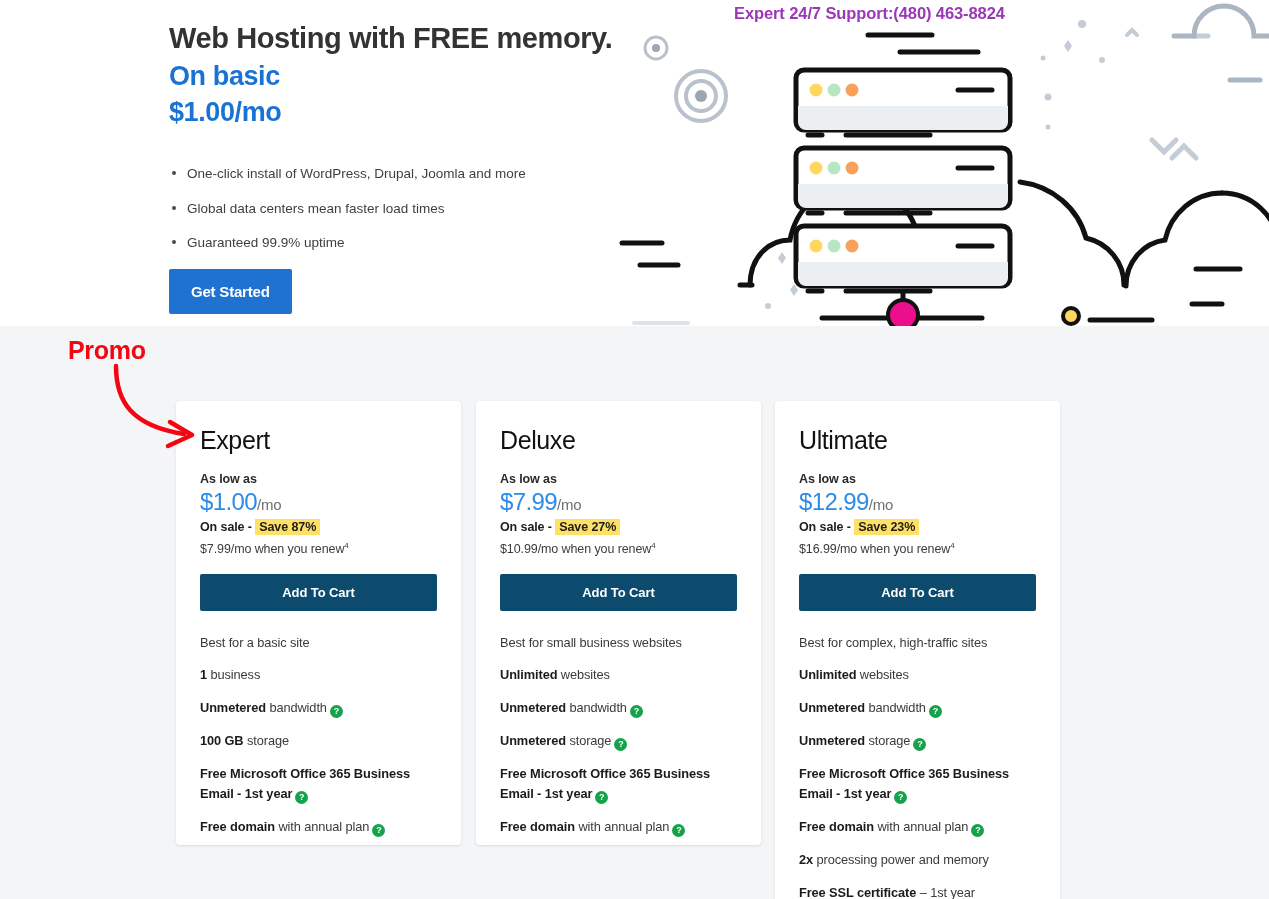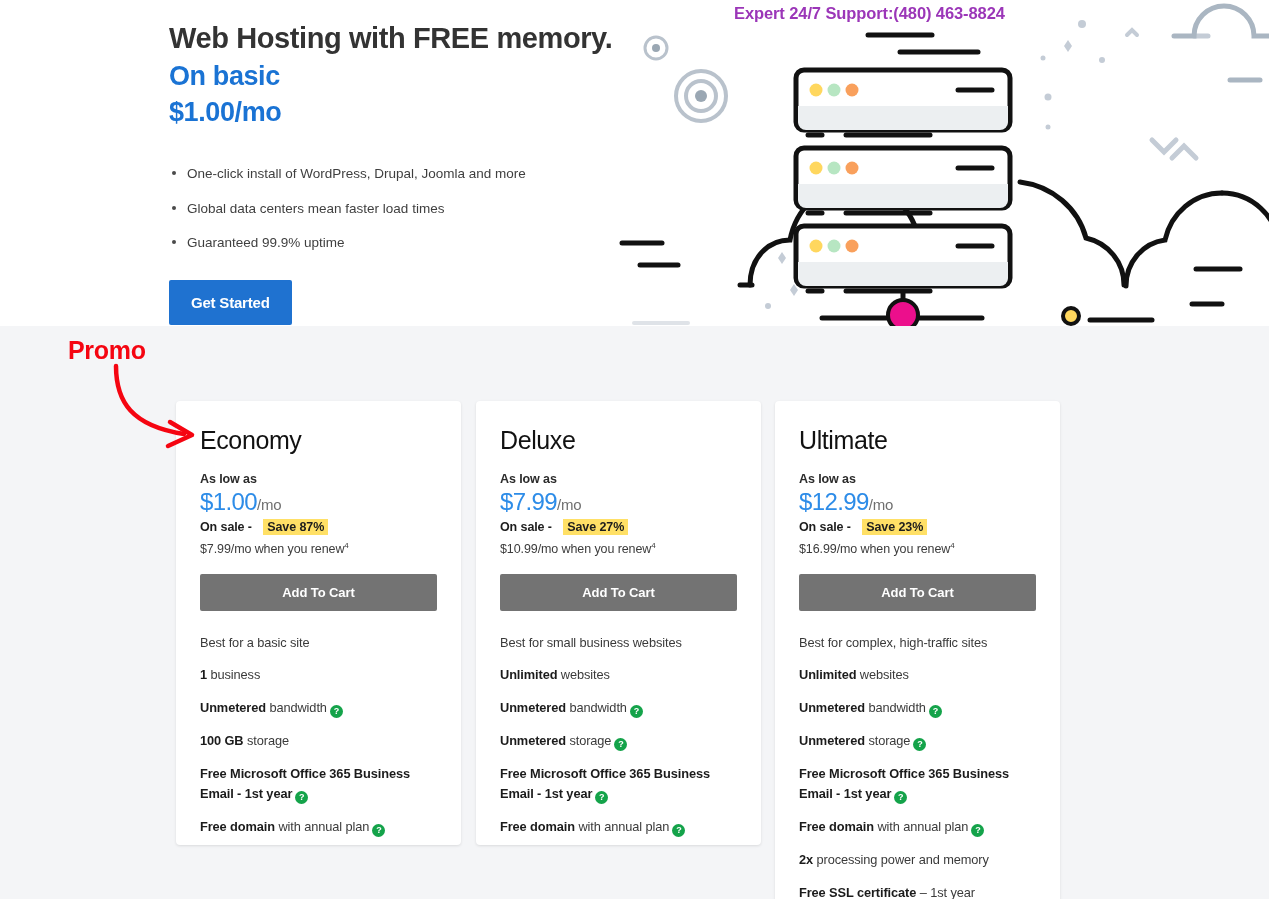--- a/index.html
+++ b/index.html
@@ -47,21 +47,20 @@
     white-space: nowrap;
   }
   .hero-list li::before {
     content: "";
     position: absolute; left: 3px; top: 6px;
     width: 4px; height: 4px; border-radius: 50%;
     background: #4a4a4a;
   }
   .cta {
     display: inline-block;
-    margin-top: 11px;
     background: #1f72d0;
     color: #ffffff;
     font-size: 15px; font-weight: 700;
     padding: 14px 22px;
     border: none; border-radius: 2px;
     cursor: pointer;
     letter-spacing: -0.2px;
   }
   .hero-art { position: absolute; left: 600px; top: 0px; width: 669px; height: 326px; }
 
@@ -90,30 +89,30 @@
   }
   .aslowas { font-size: 12.5px; font-weight: 700; color: #2b2b2b; letter-spacing: -0.1px; }
   .price-row { margin-top: 4px; line-height: 1; }
   .price-main { font-size: 24px; color: #2d8ce8; letter-spacing: -0.6px; }
   .price-unit { font-size: 15px; color: #6f6f6f; letter-spacing: -0.2px; }
   .sale-row {
     margin-top: 6px;
     font-size: 12.5px; font-weight: 700; color: #1d1d1d;
     letter-spacing: -0.1px;
   }
-  .save-badge { background: #ffe066; padding: 1px 4px; font-weight: 700; margin-left: 8px; }
+  .save-badge { background: #ffe066; padding: 1px 4px; font-weight: 700; }
   .renew {
     margin-top: 7px;
     font-size: 12.5px; color: #3c3c3c; letter-spacing: -0.1px;
   }
   .renew sup { font-size: 8px; }
   .atc {
     display: block; width: 100%;
     margin-top: 18px;
-    background: #737373; color: #ffffff;
+    background: #0c4a6e; color: #ffffff;
     font-size: 13px; font-weight: 700;
     letter-spacing: -0.1px;
     padding: 11px 6px;
     border: none; border-radius: 2px;
     cursor: pointer;
   }
   .features { list-style: none; margin-top: 22px; }
   .features li {
     font-size: 12.8px; color: #3a3a3a;
     line-height: 1.55;
@@ -242,21 +241,21 @@
         <li>Guaranteed 99.9% uptime</li>
       </ul>
 
       <button class="cta">Get Started</button>
     </div>
   </div>
 
   <div class="plans-section">
     <div id="cards-host">
         <div class="card c0">
-          <div class="plan-name">Economy</div>
+          <div class="plan-name">Expert</div>
           <div class="aslowas">As low as</div>
           <div class="price-row"><span class="price-main">$1.00</span><span class="price-unit">/mo</span></div>
           <div class="sale-row"><span>On sale - </span><span class="save-badge">Save 87%</span></div>
           <div class="renew"><span>$7.99/mo when you renew</span><sup>4</sup></div>
           <button class="atc">Add To Cart</button>
           <ul class="features">
             <li><span>Best for a basic site</span></li>
             <li><b>1</b><span> business</span></li>
             <li><b>Unmetered</b><span> bandwidth</span><span class="qmark">?</span></li>
             <li><b>100 GB</b><span> storage</span></li>

